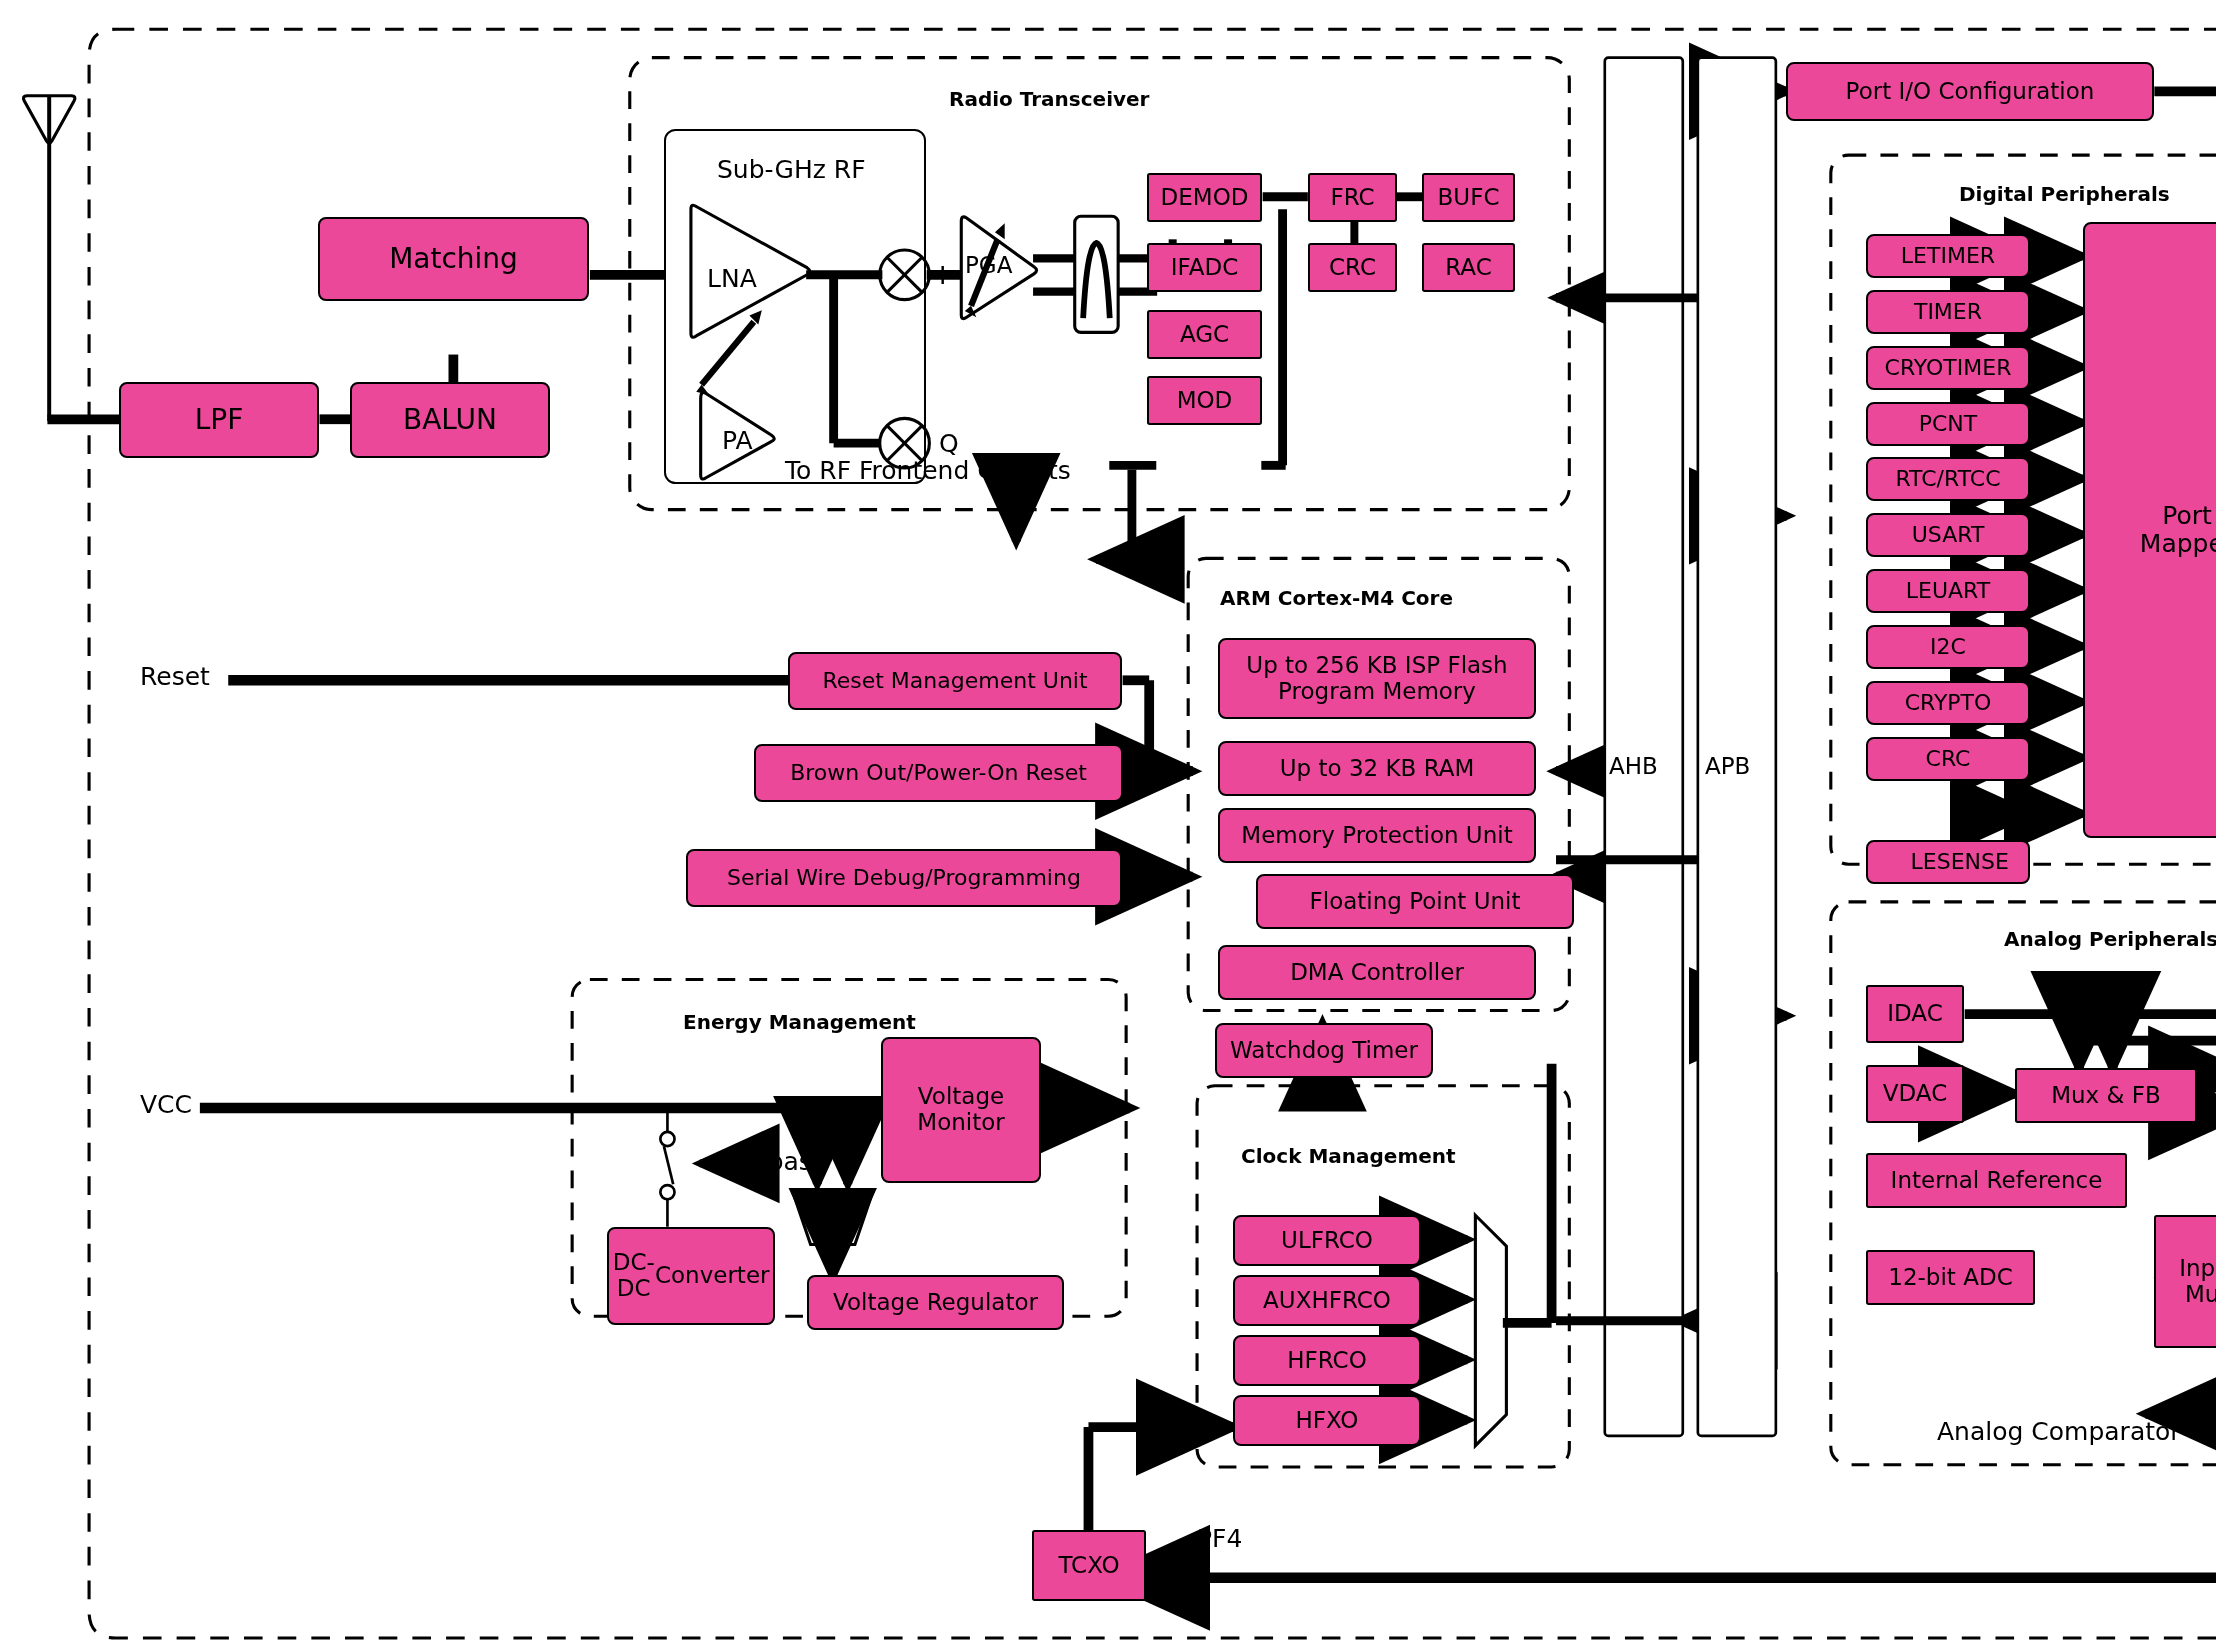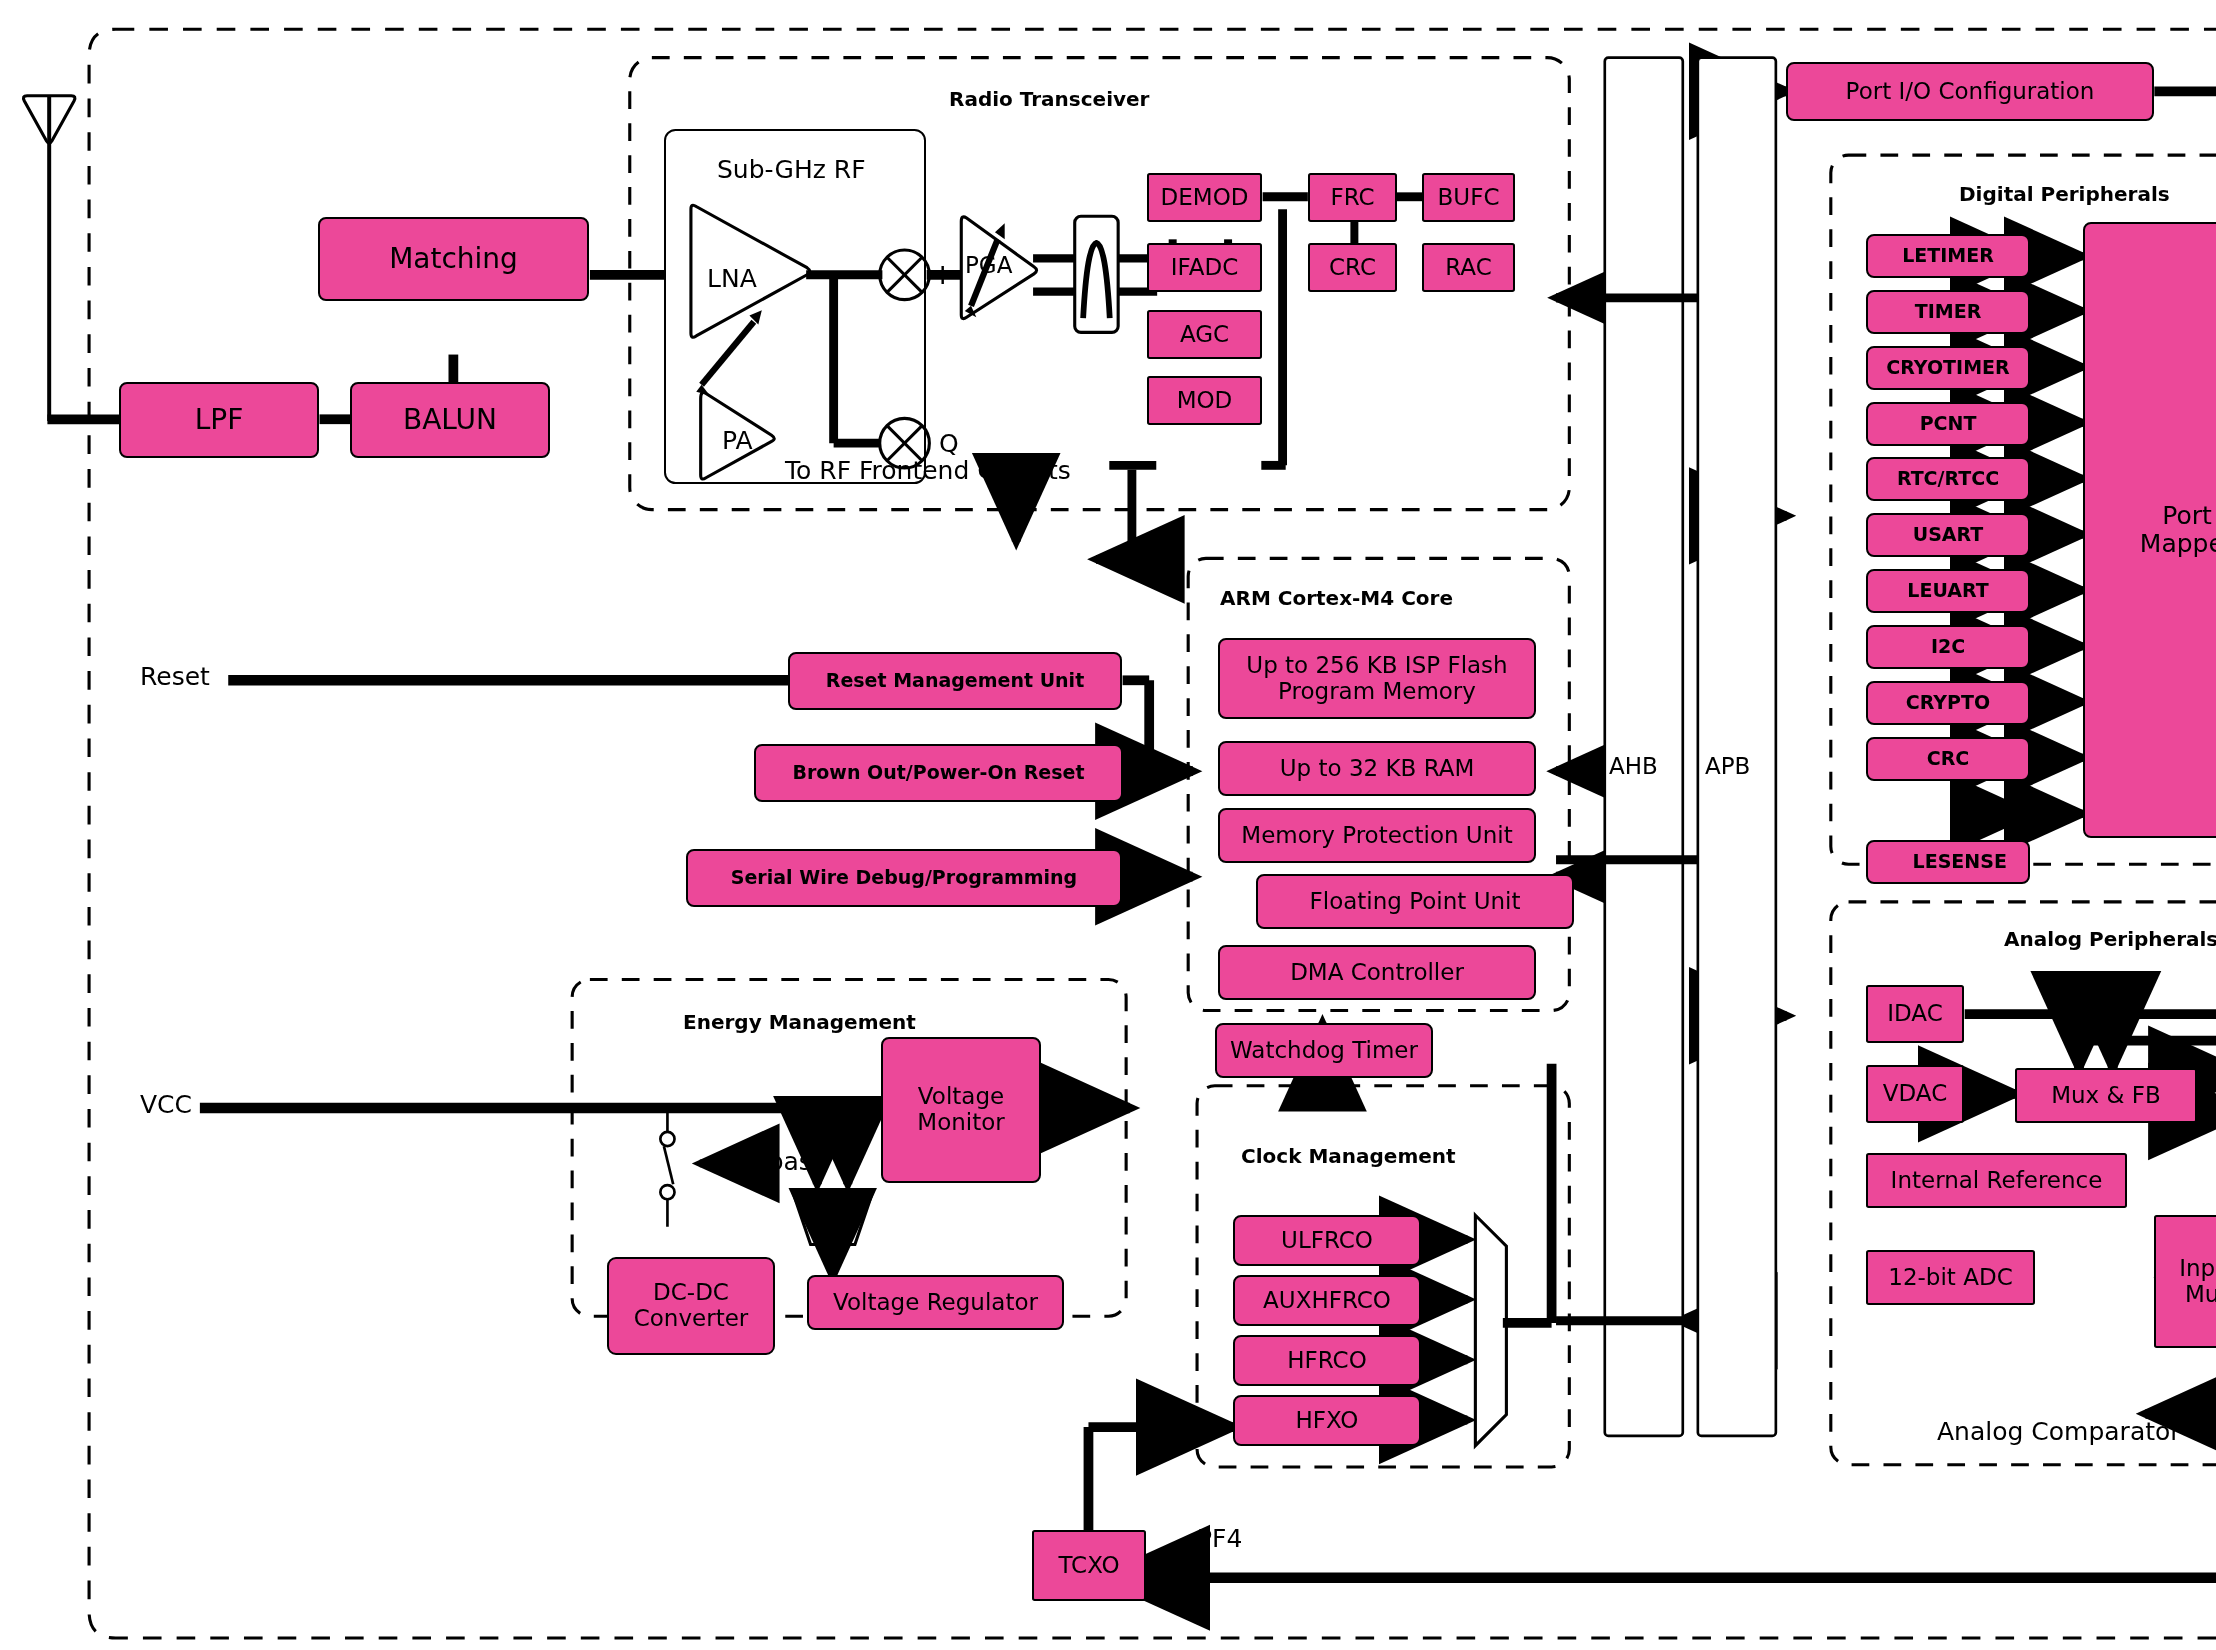--- a/index.html
+++ b/index.html
@@ -6,21 +6,21 @@
   body{font-family:"DejaVu Sans","Liberation Sans",sans-serif;}
   #stage{position:relative;width:2742px;height:1650px;background:#fff;overflow:hidden;}
   svg#canvas{position:absolute;left:0;top:0;width:2742px;height:1650px;}
   .blk{position:absolute;box-sizing:border-box;border:2.2px solid #000;border-radius:8px;background:#ec4899;
        display:flex;align-items:center;justify-content:center;text-align:center;line-height:1.12;
        font-family:"DejaVu Sans","Liberation Sans",sans-serif;color:#000;padding:0 3.5px;}
   .sq{border-radius:2.7px;}
   .lbl{position:absolute;color:#000;font-family:"DejaVu Sans","Liberation Sans",sans-serif;
        white-space:nowrap;line-height:1.1;}
   .grp-title{position:absolute;font-weight:bold;color:#000;white-space:nowrap;
-       font-family:"DejaVu Sans","Liberation Sans",sans-serif;} .f50{font-size:19px;font-weight:bold;} .f52{font-size:23px;}
+       font-family:"DejaVu Sans","Liberation Sans",sans-serif;} .f50{font-size:22px;} .f52{font-size:23px;}
   .f56{font-size:25px;} .f60{font-size:20px;text-align:center;} .f64{font-size:28px;}
 </style>
 </head>
 <body>
 
 <div id="stage">
 
 <svg id="canvas" xmlns="http://www.w3.org/2000/svg" viewBox="0 0 6185 3723" width="2742" height="1650">
   <defs>
     <marker id="ah" markerWidth="9" markerHeight="9" refX="7.6" refY="4.5" orient="auto" markerUnits="strokeWidth">
@@ -370,21 +370,21 @@
     </div>
 <div class="blk f52" style="left:1218px;top:945px;width:318px;height:55px;">
       <span>DMA Controller</span>
     </div>
 <div class="blk f52" style="left:1215px;top:1023px;width:218px;height:55px;">
       <span>Watchdog Timer</span>
     </div>
 
 <div class="lbl f56" style="left:140px;top:1091px;">VCC</div>
 <div class="grp-title f60" style="left:683px;top:1010px;">Energy Management</div>
-<div class="blk f52" style="left:607px;top:1257px;width:168px;height:98px;flex-direction:column;border-radius:9px;">
+<div class="blk f52" style="left:607px;top:1227px;width:168px;height:98px;flex-direction:row;">
   <span>DC-DC</span>
   <span>Converter</span>
 </div>
 <div class="lbl f56" style="left:737px;top:1148px;">bypass</div>
 <div class="blk f52" style="left:881px;top:1037px;width:160px;height:146px;flex-direction:column;">
   <span>Voltage</span>
   <span>Monitor</span>
 </div>
 <div class="blk f52" style="left:807px;top:1275px;width:257px;height:55px;">
       <span>Voltage Regulator</span>

